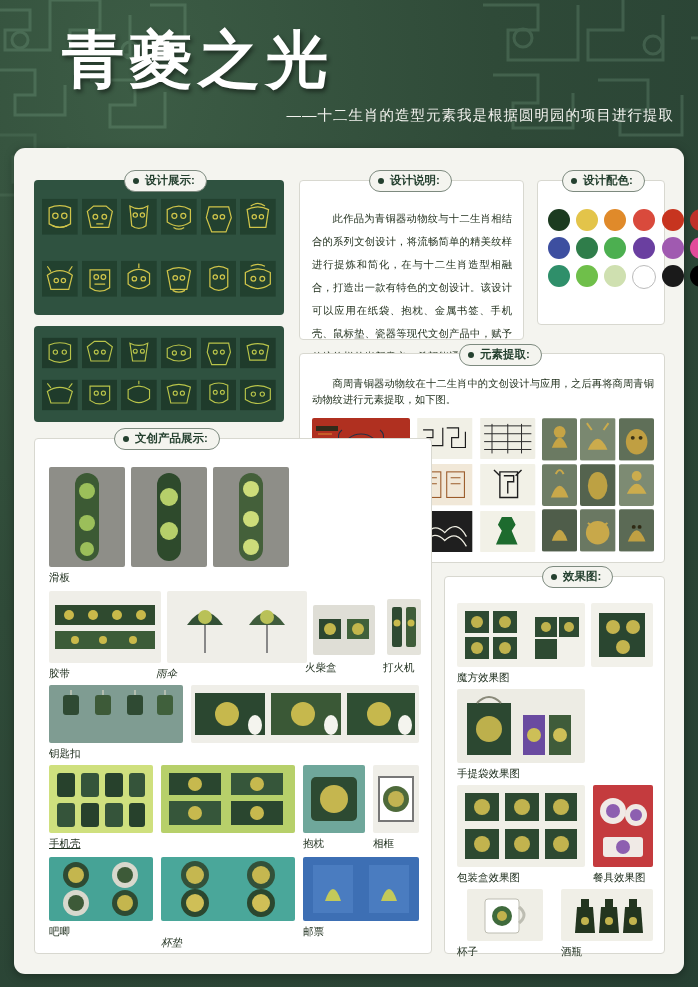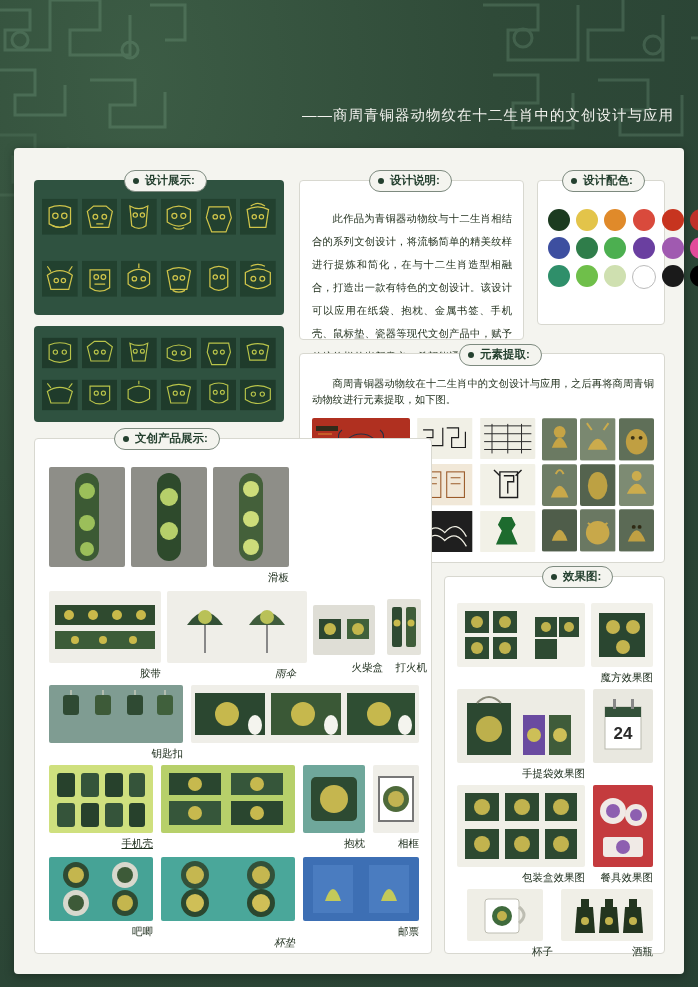--- a/index.html
+++ b/index.html
@@ -58,21 +58,21 @@
   }
 
   
   .board {
     position: absolute;
     left: 14px;
     top: 148px;
     width: 670px;
     height: 826px;
     background: #f4f4ef;
-    border-radius: 4px;
+    border-radius: 11px;
     box-shadow: 0 2px 10px rgba(0,0,0,0.35);
   }
 
   .panel {
     position: absolute;
     background: #ffffff;
     border: 1px solid #d8d8d0;
     border-radius: 4px;
     box-sizing: border-box;
   }
@@ -132,21 +132,21 @@
   
   .grid { display: grid; }
   .cell {
     position: relative;
     overflow: hidden;
     border-radius: 2px;
   }
   .cap {
     font-size: 10.5px;
     color: #20301f;
-    text-align: right;
+    text-align: left;
     white-space: nowrap;
   }
 
   
   .motif {
     width: 100%;
     height: 100%;
     display: block;
   }
 
@@ -193,21 +193,22 @@
     <svg width="150" height="120" viewBox="0 0 150 120">
       <g fill="none" stroke="#9fcfae" stroke-width="3">
         <path d="M10 15 h40 v22 h-22 v25 h55 v-35"></path>
         <path d="M15 75 h38 v25 h-20"></path>
         <circle cx="95" cy="80" r="9"></circle>
       </g>
     </svg>
   </div>
 
   <div class="header">
-    <div class="subtitle">——商周青铜器动物纹在十二生肖中的文创设计与应用</div>
+    <div class="main-title">青夔之光</div>
+    <div class="subtitle">——十二生肖的造型元素我是根据圆明园的项目进行提取</div>
   </div>
 
   <div class="board">
 
     <div class="panel dark" style="left:20px;top:32px;width:250px;height:135px;">
       <div class="grid" style="position:absolute;left:8px;top:8px;width:234px;height:119px;grid-template-columns:repeat(6,1fr);grid-template-rows:repeat(2,1fr);gap:4px;">
         <div class="cell">
             <svg class="motif" viewBox="0 0 40 40">
               <rect width="40" height="40" fill="#22412f"></rect>
               <g stroke="#cfc44a" stroke-width="1.4" fill="none">
@@ -936,30 +937,20 @@
             <path d="M20 14 q12 -12 24 0" stroke="#8a8a7a" stroke-width="2" fill="none"></path>
             <circle cx="32" cy="40" r="13" fill="#bdb04c"></circle>
             <rect x="66" y="26" width="22" height="40" fill="#6a4ba0"></rect>
             <rect x="92" y="26" width="22" height="40" fill="#3f5c3a"></rect>
             <circle cx="77" cy="46" r="7" fill="#cdbf57"></circle>
             <circle cx="103" cy="46" r="7" fill="#cdbf57"></circle>
           </svg>
       </div>
       <div class="cap" style="position:absolute;left:12px;top:190px;width:128px;">手提袋效果图</div>
 
-      <div class="cell" style="position:absolute;left:148px;top:112px;width:60px;height:74px;">
-        <svg class="motif" viewBox="0 0 60 74">
-            <rect width="60" height="74" fill="#e9e8e0"></rect>
-            <rect x="12" y="18" width="36" height="42" fill="#ffffff" stroke="#b9b9ad"></rect>
-            <rect x="12" y="18" width="36" height="10" fill="#34513a"></rect>
-            <text x="30" y="50" font-size="17" font-family="Liberation Sans, sans-serif" text-anchor="middle" fill="#2a2a2a" font-weight="bold">24</text>
-            <rect x="20" y="10" width="3" height="10" fill="#888"></rect>
-            <rect x="38" y="10" width="3" height="10" fill="#888"></rect>
-          </svg>
-      </div>
       <div class="cap" style="position:absolute;left:148px;top:190px;width:60px;margin-top:48px;">日历效果图</div>
 
       <div class="cell" style="position:absolute;left:12px;top:208px;width:128px;height:82px;">
         <svg class="motif" viewBox="0 0 128 82">
             <rect width="128" height="82" fill="#f0efe7"></rect>
             <g fill="#2d4931">
               <rect x="8" y="8" width="34" height="28"></rect>
               <rect x="48" y="8" width="34" height="28"></rect>
               <rect x="88" y="8" width="32" height="28"></rect>
               <rect x="8" y="44" width="34" height="30"></rect>

